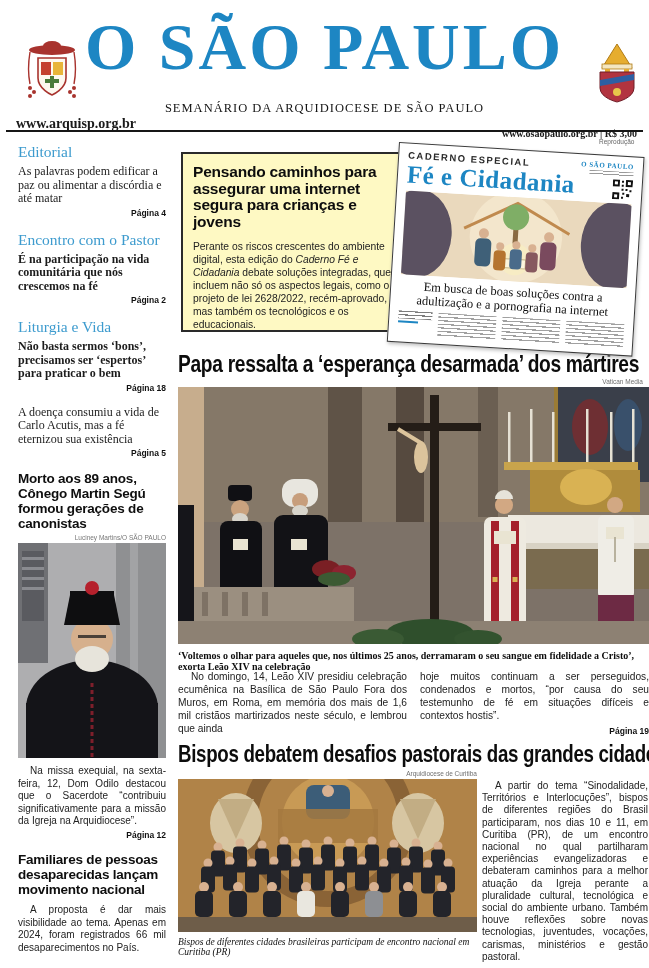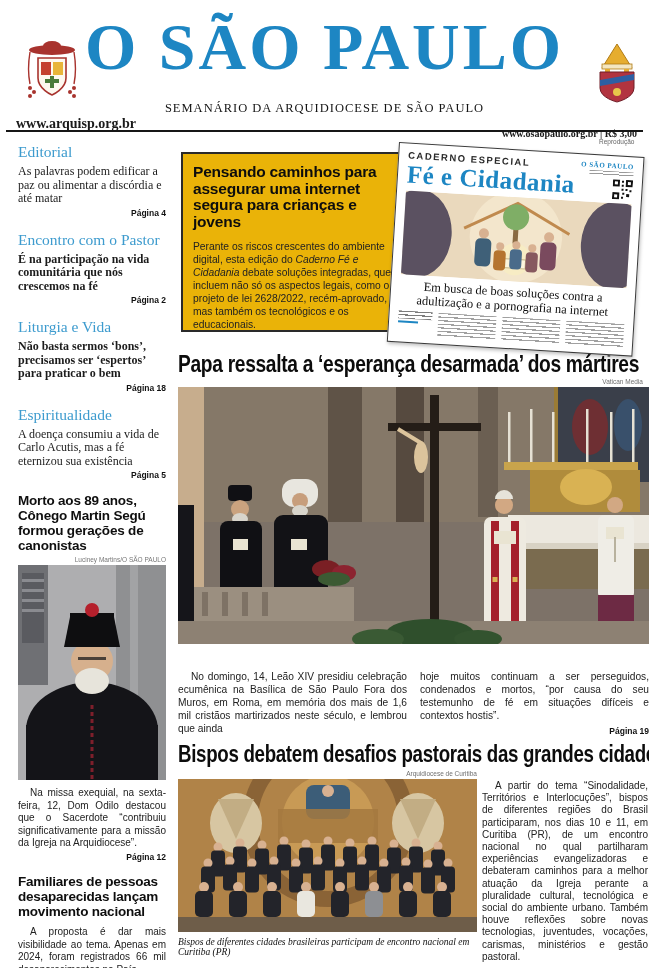--- a/index.html
+++ b/index.html
@@ -24,21 +24,21 @@
   .sb-title{font-family:"Liberation Serif",serif;font-size:15.5px;color:#3d9bce;margin:0 0 4px 0;font-weight:400;}
   .sb-teaser{font-family:"Liberation Serif",serif;font-size:12px;line-height:13.5px;color:#1c1c1c;}
   .sb-teaser.bold{font-weight:bold;}
   .pagelabel{text-align:right;font-size:8.5px;font-weight:bold;color:#111;margin-top:2px;}
   .sb-section{margin-bottom:13px;}
   .sb-head{font-size:13.5px;font-weight:bold;line-height:1.12;color:#0e0e0e;letter-spacing:-.2px;margin:8px 0 3px 0;}
   .sb-credit{text-align:right;font-size:6.5px;color:#777;margin:0 0 2px 0;}
   .sb-body{font-size:10px;line-height:12.5px;text-align:justify;color:#222;margin-top:7px;text-indent:12px;}
 
   
-  .feature-box{left:181px;top:152px;width:212px;height:156px;border:2px solid #2a2a2a;padding:10px 10px;background:#eab308;}
+  .feature-box{left:181px;top:152px;width:212px;height:156px;border:2px solid #2a2a2a;padding:10px 10px;background:#fef9c3;}
   .fb-head{font-size:15.5px;font-weight:bold;line-height:1.08;letter-spacing:-.2px;color:#0d0d0d;}
   .fb-body{font-size:10.3px;line-height:13px;color:#222;margin-top:9px;}
 
   
   .repro{left:599px;top:138px;font-size:6.5px;color:#666;z-index:3;}
   .inset{left:399px;top:142px;width:226px;height:186px;background:#fff;border:1px solid #3a3a3a;
     transform:rotate(3.5deg);transform-origin:top left;padding:6px 9px;box-shadow:1px 2px 4px rgba(0,0,0,.25);z-index:2;}
   .inset-toprow{display:flex;justify-content:space-between;align-items:flex-start;}
   .inset-kicker{font-size:9.5px;font-weight:bold;letter-spacing:1.5px;color:#2b2b2b;}
   .inset-mini{text-align:right;}
@@ -134,21 +134,20 @@
       <div class="pagelabel">Página 2</div>
     </div>
 
     <div class="sb-section">
       <div class="sb-title">Liturgia e Vida</div>
       <div class="sb-teaser bold">Não basta sermos ‘bons’, precisamos ser ‘espertos’ para praticar o bem</div>
       <div class="pagelabel">Página 18</div>
     </div>
 
     <div class="sb-section">
-      <div class="sb-title">Espiritualidade</div>
       <div class="sb-teaser">A doença consumiu a vida de Carlo Acutis, mas a fé eternizou sua existência</div>
       <div class="pagelabel">Página 5</div>
     </div>
 
     <div>
       <div class="sb-head">Morto aos 89 anos, Cônego Martin Segú formou gerações de canonistas</div>
       <div class="sb-credit">Luciney Martins/O SÃO PAULO</div>
       <svg width="148" height="215" viewBox="0 0 148 215">
         <rect width="148" height="215" fill="#aeaeb0"></rect>
         <rect x="98" width="50" height="215" fill="#8f9092"></rect>
@@ -309,20 +308,21 @@
     <rect x="24" y="205" width="6" height="24" fill="#7e7265"></rect>
       <rect x="44" y="205" width="6" height="24" fill="#7e7265"></rect>
     <rect x="64" y="205" width="6" height="24" fill="#7e7265"></rect>
       <rect x="84" y="205" width="6" height="24" fill="#7e7265"></rect>
     <rect x="0" y="234" width="471" height="23" fill="#8d8173"></rect>
     <ellipse cx="252" cy="246" rx="44" ry="14" fill="#2f4f2c"></ellipse>
     <ellipse cx="200" cy="252" rx="26" ry="10" fill="#3a5a34"></ellipse>
     <ellipse cx="300" cy="252" rx="24" ry="9" fill="#33532f"></ellipse>
   </svg>
 
+  <div class="abs lead-caption">‘Voltemos o olhar para aqueles que, nos últimos 25 anos, derramaram o seu sangue em fidelidade a Cristo’, exorta Leão XIV na celebração</div>
 
   <div class="abs lead-cols">
     <div class="lead-col">
         <div class="indent">No domingo, 14, Leão XIV presidiu celebração ecumênica na Basílica de São Paulo Fora dos Muros, em Roma, em memória dos mais de 1,6 mil cristãos martirizados neste século, e lembrou que ainda</div>
       </div>
     <div class="lead-col">
       <div>hoje muitos continuam a ser perseguidos, condenados e mortos, “por causa do seu testemunho de fé em situações difíceis e contextos hostis”.</div>
       <div class="pagelabel lead-page">Página 19</div>
     </div>
   </div>

